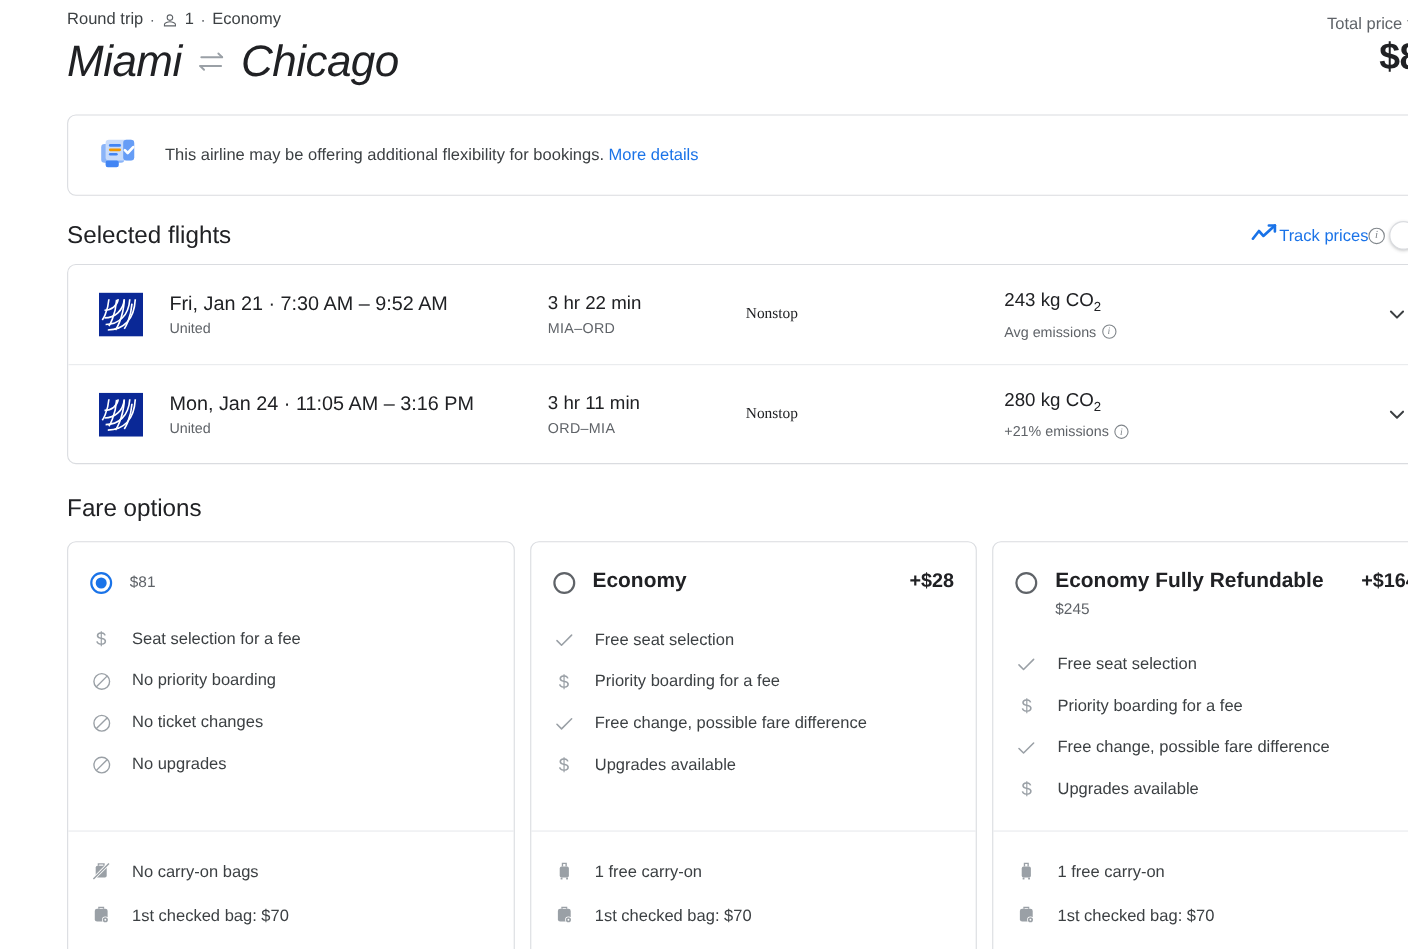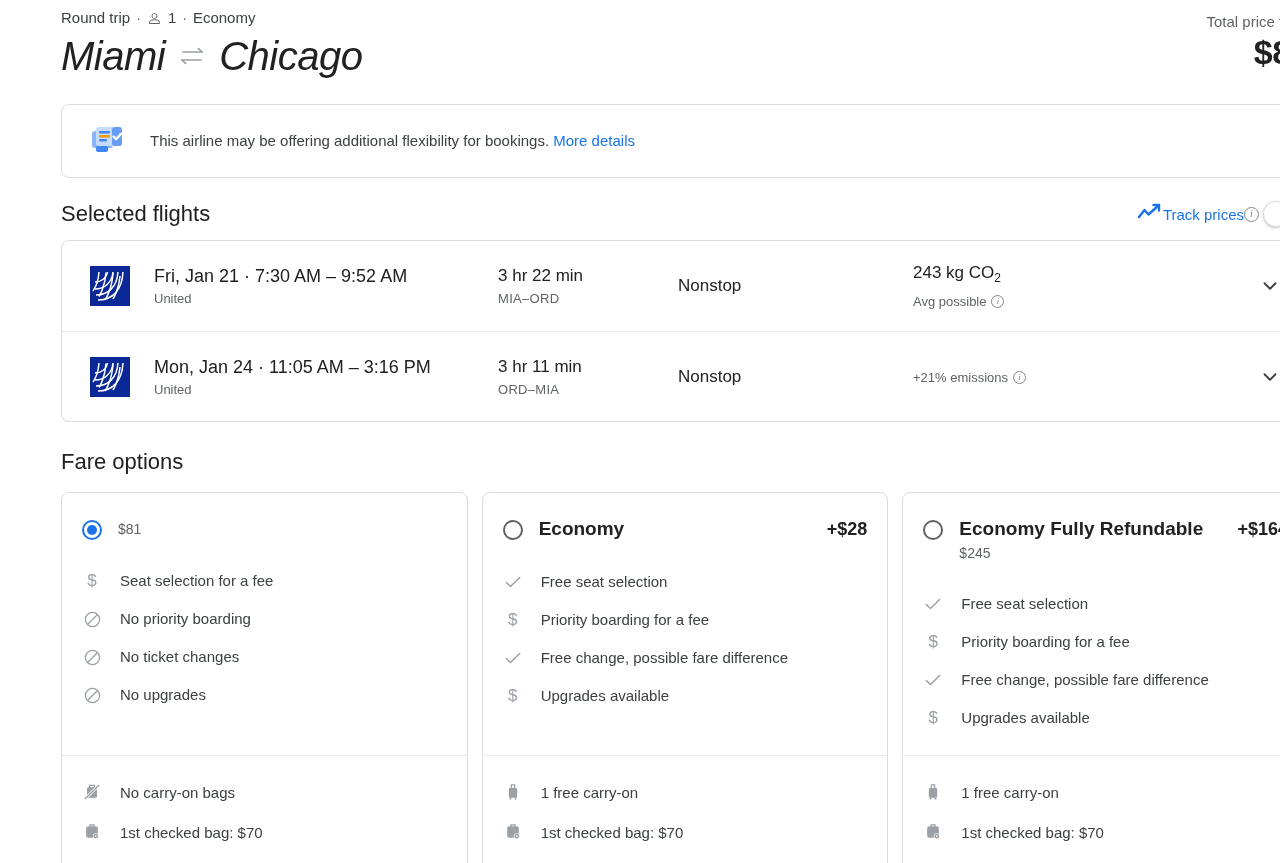--- a/index.html
+++ b/index.html
@@ -54,21 +54,21 @@
   .flights-card { margin-top: 12px; border: 1px solid #dadce0; border-radius: 8px; overflow: hidden; background: #fff; }
   .flight-row { display: flex; align-items: center; height: 90px; padding: 0 18px 0 28px; cursor: pointer; }
   .flight-row + .flight-row { border-top: 1px solid #e8eaed; }
   .airline-logo { width: 40px; height: 40px; flex: 0 0 40px; margin-right: 24px; }
   .col-when { flex: 0 0 344px; }
   .when-main { font-size: 18px; color: #202124; line-height: 24px; white-space: nowrap; }
   .when-sub { font-size: 13px; color: #5f6368; line-height: 18px; margin-top: 2px; }
   .col-dur { flex: 0 0 180px; }
   .dur-main { font-size: 17px; color: #202124; line-height: 24px; }
   .dur-sub { font-size: 13px; color: #5f6368; line-height: 18px; margin-top: 2px; letter-spacing: .3px; }
-  .col-stops { flex: 0 0 235px; font-size: 17px; color: #202124; }
+  .col-stops { flex: 0 0 235px; font-size: 14px; color: #202124; font-family: Liberation Serif, serif; }
   .col-emis { flex: 1 1 auto; }
   .emis-main { font-size: 17px; color: #202124; line-height: 24px; }
   .emis-main sub { font-size: 12px; }
   .emis-sub { font-size: 13px; color: #5f6368; line-height: 18px; margin-top: 2px; display: flex; align-items: center; gap: 5px; }
   .emis-sub .info-circle { width: 13px; height: 13px; font-size: 9px; }
   .chev { flex: 0 0 40px; display: flex; justify-content: center; align-items: center; color: #3c4043; cursor: pointer; }
 
   
   .fare-title { font-size: 22px; font-weight: 400; color: #202124; margin-top: 26px; line-height: 28px; }
   .fare-grid { display: flex; gap: 14px; margin-top: 16px; }
@@ -190,21 +190,21 @@
         <div class="when-sub">United</div>
       </div>
       <div class="col-dur">
         <div class="dur-main">3 hr 22 min</div>
         <div class="dur-sub">MIA–ORD</div>
       </div>
       <div class="col-stops">Nonstop</div>
       <div class="col-emis">
         <div class="emis-main"><span>243 kg CO</span><sub>2</sub></div>
         <div class="emis-sub">
-          <span>Avg possible</span>
+          <span>Avg emissions</span>
           <span class="info-circle">i</span>
         </div>
       </div>
       <div class="chev">
         <svg width="22" height="22" viewBox="0 0 24 24" fill="none" stroke="#3c4043" stroke-width="2" stroke-linecap="round" stroke-linejoin="round">
             <path d="M6 9l6 6 6-6"></path>
           </svg>
       </div>
     </div>
 
@@ -227,20 +227,21 @@
       <div class="col-when">
         <div class="when-main">Mon, Jan 24 · 11:05 AM – 3:16 PM</div>
         <div class="when-sub">United</div>
       </div>
       <div class="col-dur">
         <div class="dur-main">3 hr 11 min</div>
         <div class="dur-sub">ORD–MIA</div>
       </div>
       <div class="col-stops">Nonstop</div>
       <div class="col-emis">
+        <div class="emis-main"><span>280 kg CO</span><sub>2</sub></div>
         <div class="emis-sub">
           <span>+21% emissions</span>
           <span class="info-circle">i</span>
         </div>
       </div>
       <div class="chev">
         <svg width="22" height="22" viewBox="0 0 24 24" fill="none" stroke="#3c4043" stroke-width="2" stroke-linecap="round" stroke-linejoin="round">
             <path d="M6 9l6 6 6-6"></path>
           </svg>
       </div>

